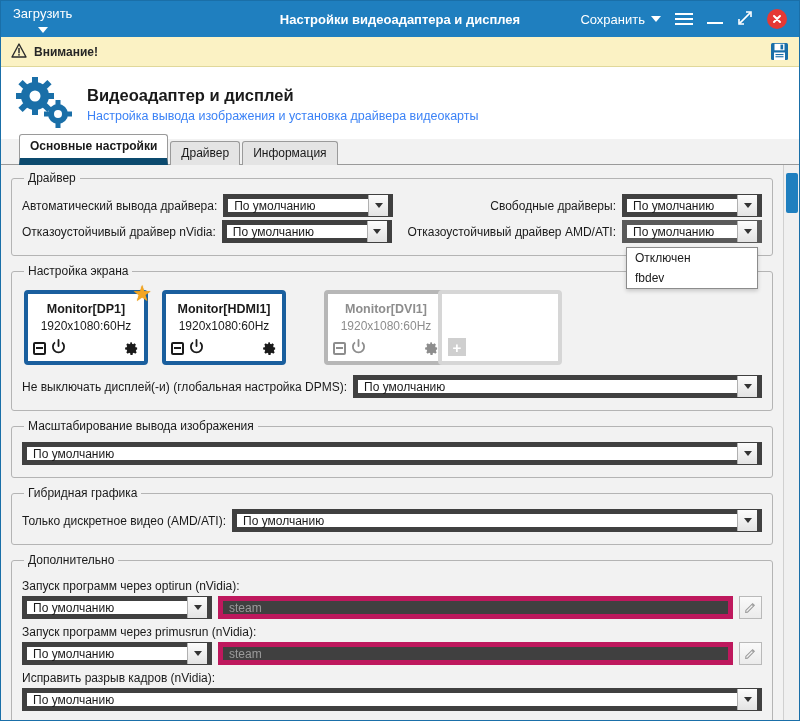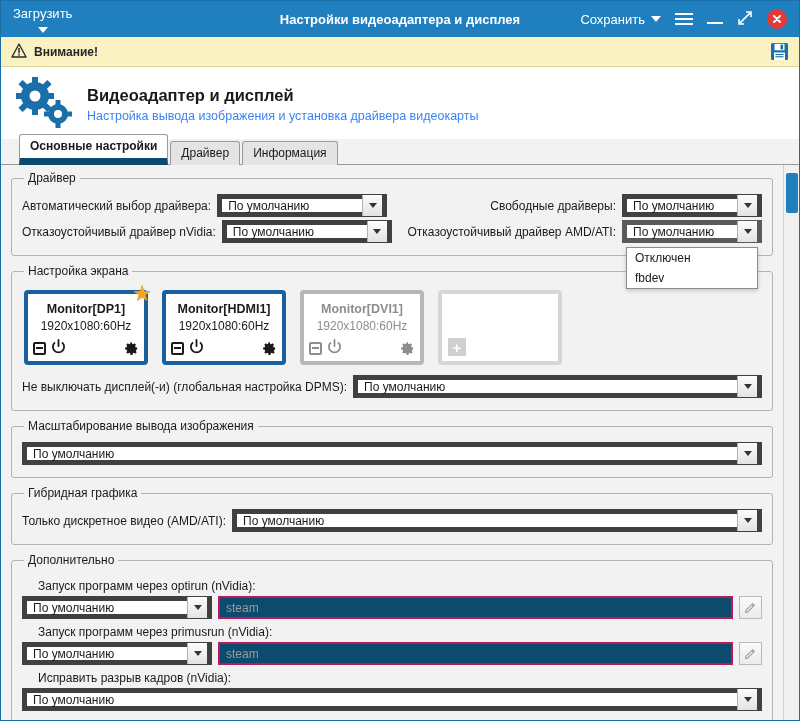--- a/index.html
+++ b/index.html
@@ -270,21 +270,21 @@
     width: 124px; height: 75px;
     border: 4px solid #1a5f9e;
     border-radius: 4px;
     background: #ffffff;
     display: flex;
     flex-direction: column;
     align-items: center;
     padding-top: 8px;
     position: relative;
   }
-  .monitor.inactive .mon-screen { border-color: #b7b7b7; }
+  .monitor.inactive .mon-screen { border-color: #b7b7b7; margin-left: 24px; }
   .monitor.empty .mon-screen { border-color: #d6d6d6; }
   .mon-name {
     font-size: 12.5px; font-weight: bold; color: #1a1a1a;
   }
   .monitor.inactive .mon-name { color: #8d8d8d; }
   .mon-res {
     font-size: 12px; color: #1a1a1a; margin-top: 3px;
   }
   .monitor.inactive .mon-res { color: #8d8d8d; }
   .mon-ctrls {
@@ -317,37 +317,37 @@
     background: #cfcfcf;
     display: flex; align-items: center; justify-content: center;
     color: #ffffff; font-size: 15px; line-height: 1;
     position: absolute; left: 6px; bottom: 5px;
     font-weight: bold;
   }
 
   
   .textfield {
     height: 23px;
-    background: #0c4a6e;
-    border: 2px solid #be185d;
+    background: #404040;
+    border: 5px solid #be185d;
     display: flex; align-items: center;
     padding: 0 6px;
     font-size: 12px;
     color: #9b9b9b;
     flex: 1 1 auto;
   }
   .edit-btn {
     width: 23px; height: 23px;
     border: 1px solid #b9b9b9;
     background: linear-gradient(#fafafa,#ebebeb);
     display: flex; align-items: center; justify-content: center;
     cursor: pointer;
     flex: 0 0 auto;
   }
-  .sub-label { font-size: 12px; color: #1a1a1a; margin: 6px 0 3px 16px; }
+  .sub-label { font-size: 12px; color: #1a1a1a; margin: 6px 0 3px 0; }
   .gear-svg { display:block; }
 </style>
 </head>
 <body>
 
 <div class="window">
 
   <div class="titlebar">
     <div class="tb-left">
       <span>Загрузить</span>
@@ -441,21 +441,21 @@
     <div class="tab">Информация</div>
   </div>
 
   <div class="content-wrap">
     <div class="content">
 
       <fieldset class="group">
         <legend>Драйвер</legend>
 
         <div class="row">
-          <span class="lbl">Автоматический выбор драйвера:</span>
+          <span class="lbl">Автоматический вывода драйвера:</span>
           <div class="combo" style="width:170px;">
             <span class="val">По умолчанию</span>
             <span class="arrow"></span>
           </div>
           <span class="spacer"></span>
           <span class="lbl">Свободные драйверы:</span>
           <div class="combo" style="width:140px;">
             <span class="val">По умолчанию</span>
             <span class="arrow"></span>
           </div>

